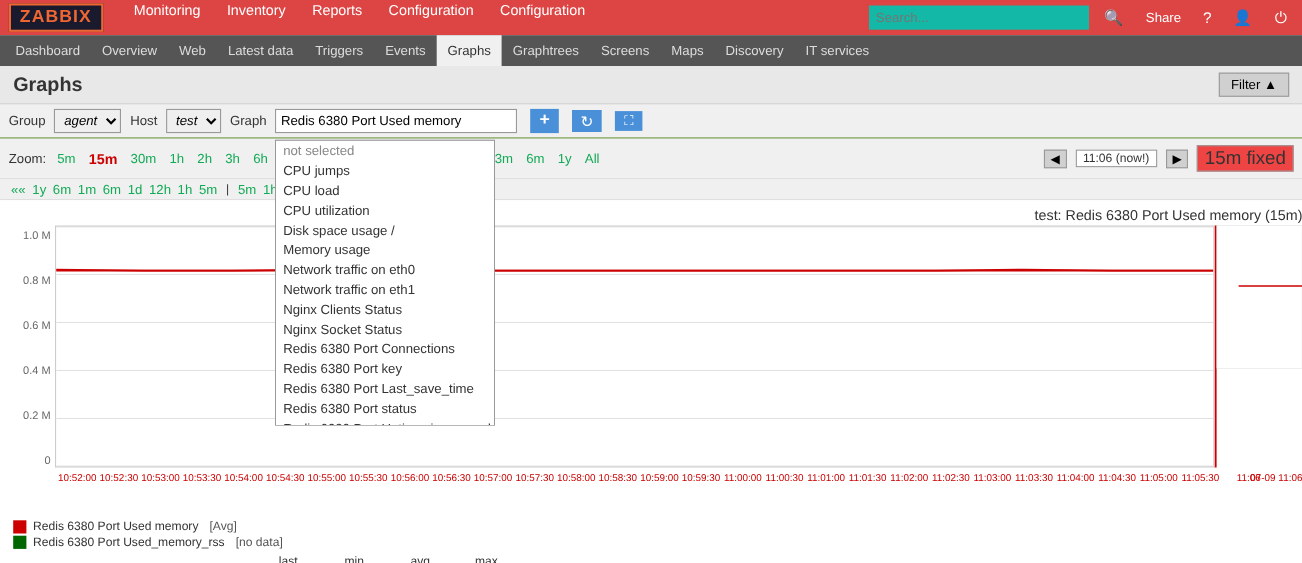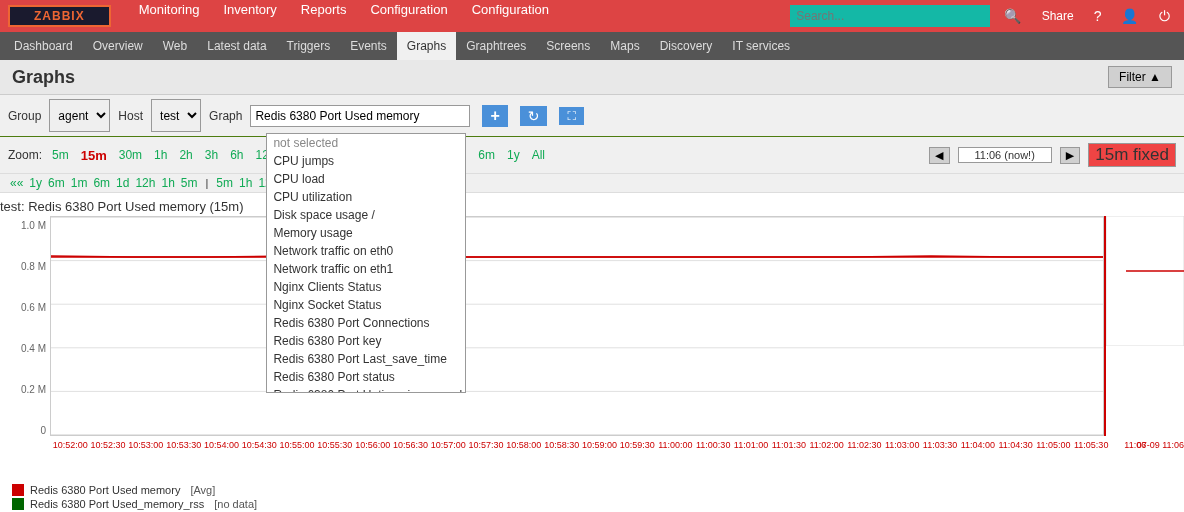--- a/index.html
+++ b/index.html
@@ -2,21 +2,21 @@
 <html><head>
   <meta charset="utf-8">
   <style>
     * { box-sizing: border-box; margin: 0; padding: 0; }
     body { font-family: Arial, sans-serif; font-size: 12px; background: #f0f0f0; color: #333; width: 1184px; height: 512px; overflow: hidden; }
 
     
     #top-nav {
       display: flex; align-items: center; background: #d44; height: 32px; padding: 0 8px;
     }
-    #logo { background: #1a1a2e; color: #e63; font-weight: bold; font-size: 12px; padding: 2px 24px; border: 2px solid #e63; margin-right: 16px; letter-spacing: 1px; }
+    #logo { background: #1a1a2e; color: #e63; font-weight: bold; font-size: 16px; padding: 2px 8px; border: 2px solid #e63; margin-right: 16px; letter-spacing: 1px; }
     .top-nav-item { color: #fff; font-size: 13px; padding: 0 12px; cursor: pointer; height: 44px; line-height: 32px; }
     .top-nav-right { margin-left: auto; display: flex; align-items: center; gap: 8px; }
     .search-box { background: #14b8a6; border: none; height: 22px; width: 200px; padding: 0 6px; font-size: 12px; }
     .icon-btn { color: #fff; background: none; border: none; cursor: pointer; font-size: 14px; padding: 2px 6px; }
 
     
     #second-nav {
       display: flex; align-items: center; background: #555; height: 28px; padding: 0 4px;
     }
     .sec-nav-item { color: #ddd; font-size: 12px; padding: 0 10px; height: 28px; line-height: 28px; cursor: pointer; }
@@ -29,52 +29,52 @@
     #page-title { font-size: 18px; font-weight: bold; color: #333; flex: 1; }
     .filter-btn { background: #d0d0d0; border: 1px solid #999; padding: 3px 10px; cursor: pointer; font-size: 12px; }
 
     
     #controls-row {
       display: flex; align-items: center; padding: 6px 8px; background: #f0f0f0; border-bottom: 1px solid #ddd; gap: 8px; flex-wrap: wrap;
     }
     .ctrl-label { font-size: 12px; color: #333; }
     .zoom-btn { background: none; border: none; color: #1a5; cursor: pointer; font-size: 12px; padding: 0 2px; }
     .zoom-btn.active { font-weight: bold; font-size: 13px; }
-    .ctrl-select { height: 33px; font-size: 12px; border: 1px solid #999; padding: 0 4px; }
+    .ctrl-select { height: 22px; font-size: 12px; border: 1px solid #999; padding: 0 4px; font-style: italic; }
     .nav-arrow { background: #d0d0d0; border: 1px solid #999; padding: 1px 5px; cursor: pointer; font-size: 11px; }
-    .time-display { background: #fff; border: 1px solid #999; padding: 1px 16px; font-size: 11px; }
+    .time-display { background: #fff; border: 1px solid #999; padding: 1px 6px; font-size: 11px; }
     .fixed-badge { background: #ef4444; border: 1px solid #999; padding: 1px 6px; font-size: 17px; }
 
     
     #graph-row {
       display: flex; align-items: center; padding: 4px 8px; background: #f0f0f0; border-bottom: 1px solid #ddd; gap: 8px;
     }
     .graph-select { height: 22px; font-size: 12px; border: 1px solid #999; padding: 0 20px 0 4px; min-width: 220px; appearance: none; background: #fff; }
     .graph-action-btn { background: #4a90d9; color: #fff; border: none; padding: 2px 6px; cursor: pointer; font-size: 14px; margin-left: 4px; }
 
     
     #main-area {
       display: flex; flex-direction: column; background: #fff; margin: 0; position: relative;
     }
-    #graph-title { text-align: left; font-size: 13px; color: #333; padding: 6px 0 2px; }
+    #graph-title { text-align: right; font-size: 13px; color: #333; padding: 6px 0 2px; }
     #y-axis { width: 50px; padding-top: 0; display: flex; flex-direction: column; justify-content: space-between; align-items: flex-end; padding-right: 4px; font-size: 10px; color: #666; height: 220px; padding-top: 4px; }
 
     
     #legend { display: flex; flex-direction: column; padding: 4px 12px; font-size: 11px; gap: 2px; }
     .legend-item { display: flex; align-items: center; gap: 6px; }
     .legend-color { width: 12px; height: 12px; }
 
     
     #legend-stats { display: flex; align-items: center; padding: 0 12px 4px; font-size: 11px; gap: 20px; }
 
     
     #dropdown-overlay {
       position: absolute; background: #fff; border: 1px solid #999; z-index: 100;
       width: 200px; max-height: 260px; overflow-y: scroll;
-      top: 28px; left: 16px;
+      top: 28px; left: 0;
     }
     .dropdown-item { padding: 2px 6px; font-size: 12px; cursor: pointer; white-space: nowrap; }
     .dropdown-item.not-selected { color: #888; }
 
     
     #side-preview {
       width: 80px; border-left: 1px solid #ccc; background: #fff; display: flex; flex-direction: column;
     }
 
     

